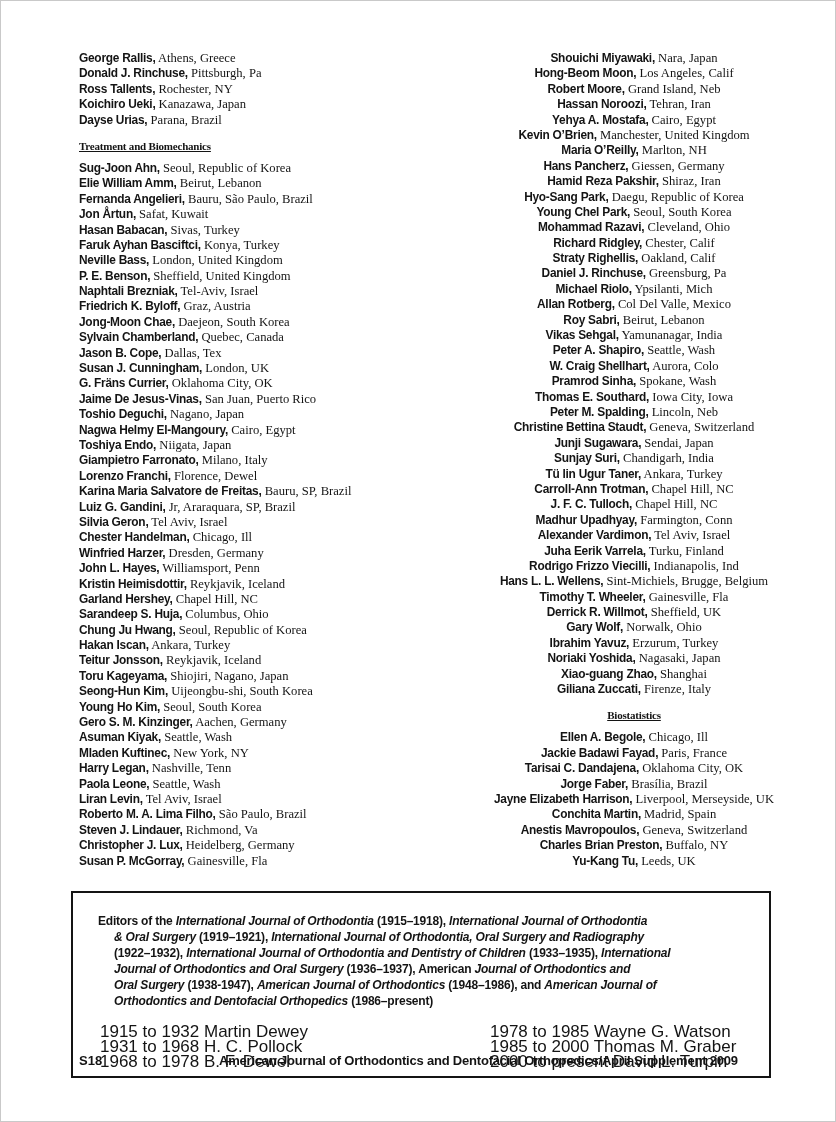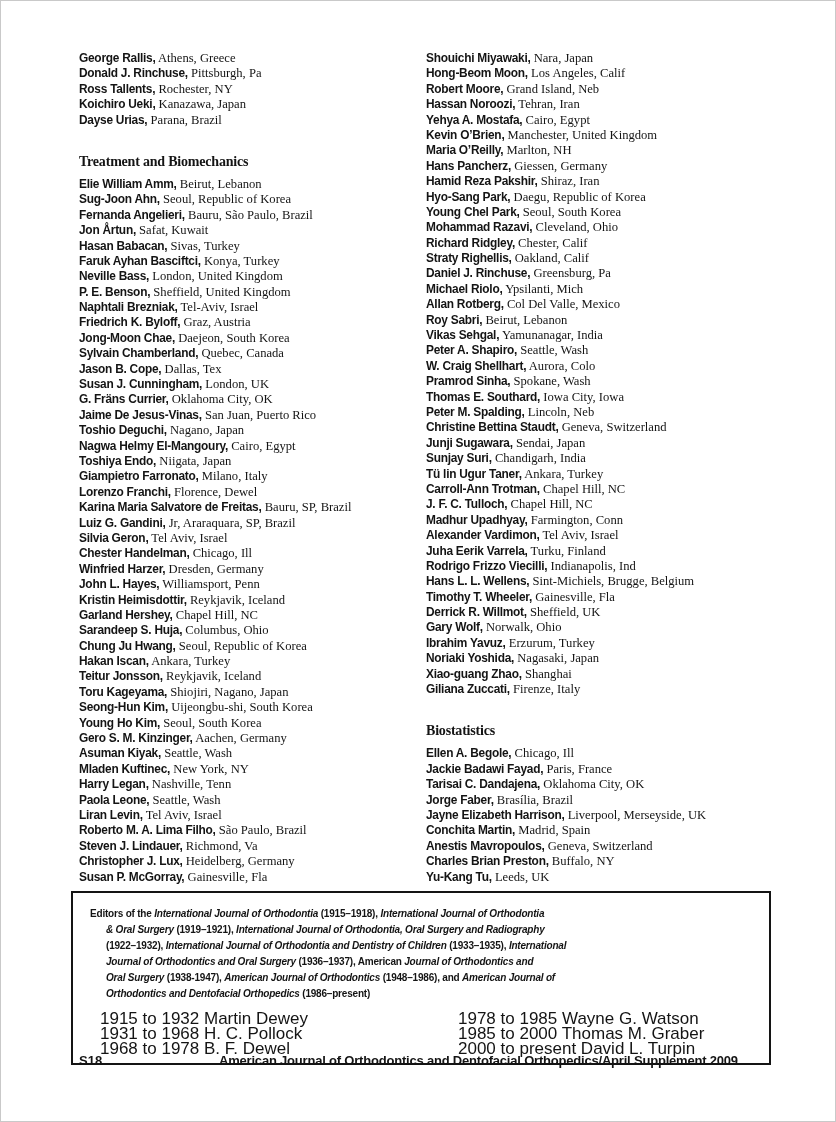--- a/index.html
+++ b/index.html
@@ -2,63 +2,63 @@
 <html><head>
 <meta charset="utf-8">
 <style>
   html,body { margin:0; padding:0; background:#ffffff; }
   .page {
     position:relative; width:836px; height:1122px; background:#ffffff;
     color:#141414; box-sizing:border-box; border:1px solid #c9c9c9; overflow:hidden;
   }
   .col { position:absolute; top:50px; }
   .col-left  { left:78px;  width:352px; }
-  .col-right { left:425px; width:378px; }
+  .col-right { left:444px; width:378px;text-align:center; }
   .entry { font-family:"Liberation Serif", serif; font-size:12.6px; line-height:15.4px;
            height:15.4px; white-space:nowrap; }
   .entry .nm { font-family:"Liberation Sans", sans-serif; font-weight:bold;
                font-size:11.9px; letter-spacing:-0.25px; }
   .entry .loc { font-size:12.6px; }
   .section-header { font-family:"Liberation Serif", serif; font-weight:bold;
-                    font-size:14px; line-height:20px; margin-top:24px; margin-bottom:5px;
-                    letter-spacing:-0.2px; }
+                    font-size:11px; line-height:20px; margin-top:8px; margin-bottom:5px;
+                    letter-spacing:-0.2px;text-decoration:underline; }
   .editors-box {
     position:absolute; left:70px; top:890px; width:700px; box-sizing:border-box;
     border:2px solid #141414; padding:5px 8px 6px 9px; background:#ffffff;
   }
   .editors-history {
-    font-family:"Liberation Sans", sans-serif; font-weight:bold; font-size:10px;
-    line-height:15.9px; margin:8px; padding-left:16px; text-indent:-16px;
+    font-family:"Liberation Sans", sans-serif; font-weight:bold; font-size:12px;
+    line-height:15.9px; margin:16px; padding-left:16px; text-indent:-16px;
     letter-spacing:-0.2px;
   }
   .editors-history .it { font-style:italic; }
   .editors-terms { display:flex; margin:11px 0 0 18px;
                    font-family:"Liberation Sans", sans-serif; font-size:17px; }
   .terms-col-left  { width:358px; }
-  .terms-col-right { flex:1; }
+  .terms-col-right { flex:1;margin-left:32px; }
   .term-row { line-height:14.8px; white-space:nowrap; }
   .footer { position:absolute; top:1052px; left:0; width:836px; height:20px;
             font-family:"Liberation Sans", sans-serif; font-weight:bold; font-size:13px;padding-left:20px; }
   .footer .pg { position:absolute; left:78px; top:0; }
   .footer .jl { position:absolute; left:218px; top:0; letter-spacing:-0.2px; }
 </style>
 </head>
 <body>
 
 <div class="page">
 
   <div class="col col-left">
       <div class="entry"><span class="nm">George Rallis,</span><span class="loc"> Athens, Greece</span></div>
       <div class="entry"><span class="nm">Donald J. Rinchuse,</span><span class="loc"> Pittsburgh, Pa</span></div>
       <div class="entry"><span class="nm">Ross Tallents,</span><span class="loc"> Rochester, NY</span></div>
       <div class="entry"><span class="nm">Koichiro Ueki,</span><span class="loc"> Kanazawa, Japan</span></div>
       <div class="entry"><span class="nm">Dayse Urias,</span><span class="loc"> Parana, Brazil</span></div>
       <div class="section-header">Treatment and Biomechanics</div>
+      <div class="entry"><span class="nm">Sug-Joon Ahn,</span><span class="loc"> Seoul, Republic of Korea</span></div>
       <div class="entry"><span class="nm">Elie William Amm,</span><span class="loc"> Beirut, Lebanon</span></div>
-      <div class="entry"><span class="nm">Sug-Joon Ahn,</span><span class="loc"> Seoul, Republic of Korea</span></div>
       <div class="entry"><span class="nm">Fernanda Angelieri,</span><span class="loc"> Bauru, São Paulo, Brazil</span></div>
       <div class="entry"><span class="nm">Jon Årtun,</span><span class="loc"> Safat, Kuwait</span></div>
       <div class="entry"><span class="nm">Hasan Babacan,</span><span class="loc"> Sivas, Turkey</span></div>
       <div class="entry"><span class="nm">Faruk Ayhan Basciftci,</span><span class="loc"> Konya, Turkey</span></div>
       <div class="entry"><span class="nm">Neville Bass,</span><span class="loc"> London, United Kingdom</span></div>
       <div class="entry"><span class="nm">P. E. Benson,</span><span class="loc"> Sheffield, United Kingdom</span></div>
       <div class="entry"><span class="nm">Naphtali Brezniak,</span><span class="loc"> Tel-Aviv, Israel</span></div>
       <div class="entry"><span class="nm">Friedrich K. Byloff,</span><span class="loc"> Graz, Austria</span></div>
       <div class="entry"><span class="nm">Jong-Moon Chae,</span><span class="loc"> Daejeon, South Korea</span></div>
       <div class="entry"><span class="nm">Sylvain Chamberland,</span><span class="loc"> Quebec, Canada</span></div>

